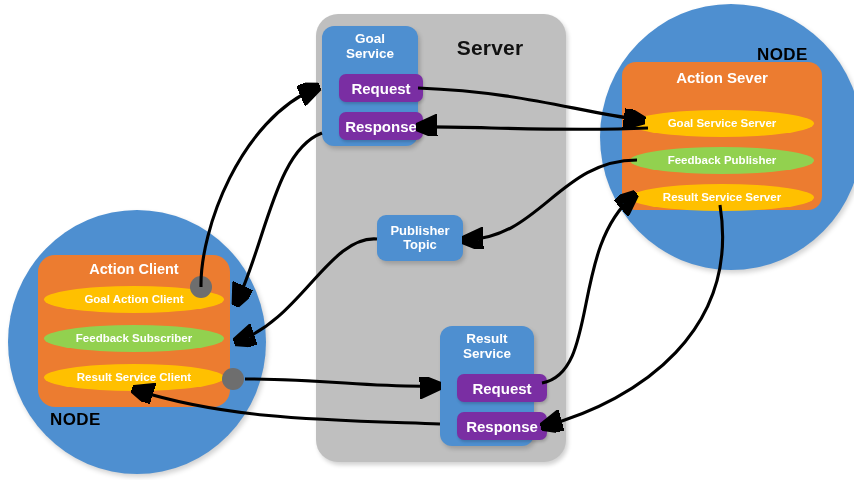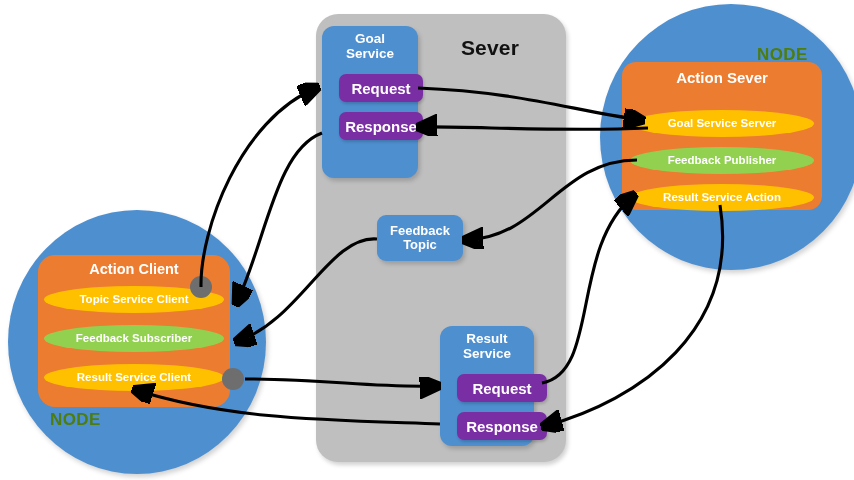--- a/index.html
+++ b/index.html
@@ -54,21 +54,21 @@
     position: absolute;
     border-radius: 50%;
     background: #4e8fd0;
     box-shadow: 2px 3px 5px rgba(0,0,0,0.18);
   }
   #node-left  { left: 8px;   top: 210px; width: 258px; height: 264px; }
   #node-right { left: 600px; top: 4px;   width: 262px; height: 266px; }
 
   .node-tag {
     position: absolute;
-    color: #4d7c0f;
+    color: #000000;
     font-size: 17px;
     font-weight: bold;
     letter-spacing: .4px;
   }
   #node-tag-left  { left: 50px;  top: 410px; }
   #node-tag-right { left: 757px; top: 45px;  }
 
   
   .orange-box {
     position: absolute;
@@ -109,21 +109,21 @@
   #server-box .pill.p1 { top: 85px; }
   #server-box .pill.p2 { top: 122px; }
 
   
   .svc-box {
     position: absolute;
     background: #4e8fd0;
     border-radius: 12px;
     box-shadow: 2px 3px 4px rgba(0,0,0,0.18);
   }
-  #goal-service   { left: 322px; top: 26px;  width: 96px; height: 152px; }
+  #goal-service   { left: 322px; top: 26px;  width: 96px; height: 120px; }
   #result-service { left: 440px; top: 326px; width: 94px; height: 120px; }
 
   .svc-title {
     position: absolute;
     top: 6px;
     left: 0;
     width: 100%;
     font-size: 13.5px;
   }
   .purple-box {
@@ -182,57 +182,57 @@
     pointer-events: none;
   }
   #arrows path { fill: none; stroke: #000000; stroke-width: 3.1; }
 </style>
 </head>
 <body>
 
 <div id="stage">
 
   <div class="action-box"></div>
-  <div class="action-title">Sever</div>
+  <div class="action-title">Server</div>
 
   <div id="node-left" class="node-circle"></div>
   <div id="node-tag-left" class="node-tag">NODE</div>
 
   <div id="client-box" class="orange-box">
     <div class="lbl orange-title">Action Client</div>
-    <div class="pill yellow p0 lbl">Topic Service Client</div>
+    <div class="pill yellow p0 lbl">Goal Action Client</div>
     <div class="pill yellow p2 lbl">Result Service Client</div>
     <div class="pill green p1 lbl">Feedback Subscriber</div>
   </div>
 
   <div id="node-right" class="node-circle"></div>
   <div id="node-tag-right" class="node-tag">NODE</div>
 
   <div id="server-box" class="orange-box">
     <div class="lbl orange-title">Action Sever</div>
     <div class="pill green p1 lbl">Feedback Publisher</div>
     <div class="pill yellow p0 lbl">Goal Service Server</div>
-    <div class="pill yellow p2 lbl">Result Service Action</div>
+    <div class="pill yellow p2 lbl">Result Service Server</div>
   </div>
 
   <div id="goal-service" class="svc-box">
     <div class="lbl svc-title">Goal
 Service</div>
     <div class="purple-box req">Request</div>
     <div class="purple-box res">Response</div>
   </div>
 
   <div id="result-service" class="svc-box">
     <div class="lbl svc-title">Result
 Service</div>
     <div class="purple-box req">Request</div>
     <div class="purple-box res">Response</div>
   </div>
 
-  <div id="feedback-topic" class="lbl">Feedback
+  <div id="feedback-topic" class="lbl">Publisher
 Topic</div>
 
   <div id="dot-goal-client" class="conn-dot"></div>
   <div id="dot-result-client" class="conn-dot"></div>
 
   <svg id="arrows" viewBox="0 0 854 480">
     <defs>
       <marker id="ah" markerWidth="7" markerHeight="7" refX="5.6" refY="3" orient="auto" markerUnits="strokeWidth">
         <path d="M0,0.4 L6,3 L0,5.6 z" fill="#000000" stroke="none"></path>
       </marker>

